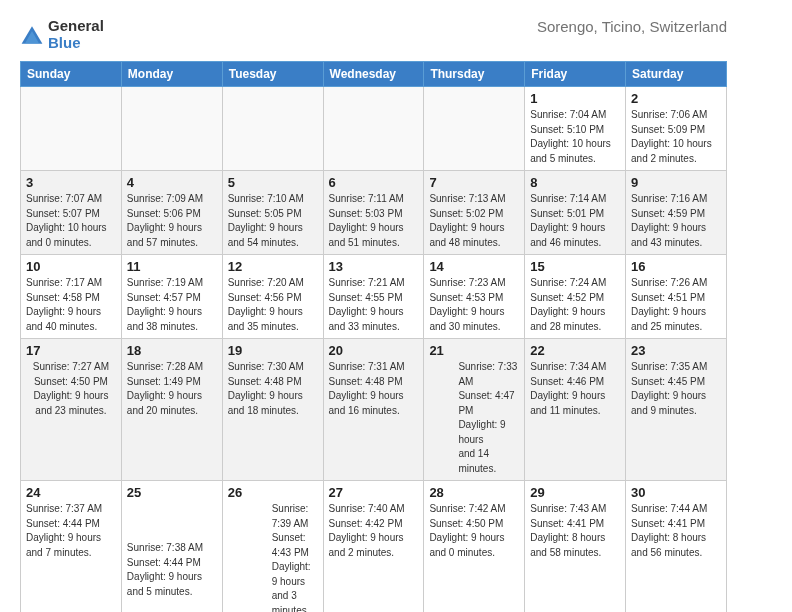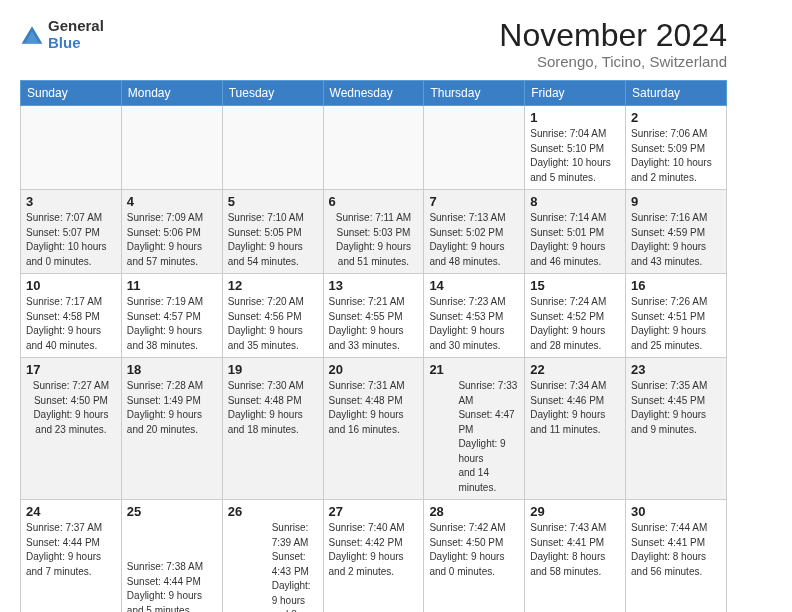--- a/index.html
+++ b/index.html
@@ -59,21 +59,21 @@
     }
     .calendar-table {
       width: 100%;
       border-collapse: collapse;
       table-layout: fixed;
     }
     .calendar-table th {
       background: #3a7ec6;
       color: #fff;
       font-size: 12px;
-      font-weight: normal;
+      font-weight: bold;
       padding: 5px 6px;
       text-align: left;
       border: 1px solid #5a9dd5;
     }
     .calendar-table td {
       border: 1px solid #ccc;
       vertical-align: top;
       padding: 4px 5px;
       font-size: 10.5px;
       color: #222;
@@ -108,21 +108,20 @@
       <svg class="logo-icon" viewBox="0 0 30 30" xmlns="http://www.w3.org/2000/svg">
         <polygon points="15,4 28,26 2,26" fill="#3a7ec6"></polygon>
         <polygon points="15,10 24,26 6,26" fill="#5ba3e0" opacity="0.6"></polygon>
       </svg>
       <div class="logo-text">
         <span class="logo-general">General</span>
         <span class="logo-blue">Blue</span>
       </div>
     </div>
     <div class="title-block">
-      <div class="month-title">November 2024</div>
       <div class="location-title">Sorengo, Ticino, Switzerland</div>
     </div>
   </div>
 
   <table class="calendar-table">
     <thead>
       <tr>
       <th>Sunday</th>
           <th>Monday</th>
           <th>Tuesday</th>
@@ -171,21 +170,21 @@
           </td>
           <td>
             <span class="day-number">5</span>
             <div class="day-info" style="white-space: pre-line;">Sunrise: 7:10 AM
 Sunset: 5:05 PM
 Daylight: 9 hours
 and 54 minutes.</div>
           </td>
           <td>
             <span class="day-number">6</span>
-            <div class="day-info" style="white-space: pre-line; text-align: center;">Sunrise: 7:11 AM
+            <div class="day-info" style="white-space: pre-line;">Sunrise: 7:11 AM
 Sunset: 5:03 PM
 Daylight: 9 hours
 and 51 minutes.</div>
           </td>
           <td>
             <span class="day-number">7</span>
             <div class="day-info" style="white-space: pre-line;">Sunrise: 7:13 AM
 Sunset: 5:02 PM
 Daylight: 9 hours
 and 48 minutes.</div>

